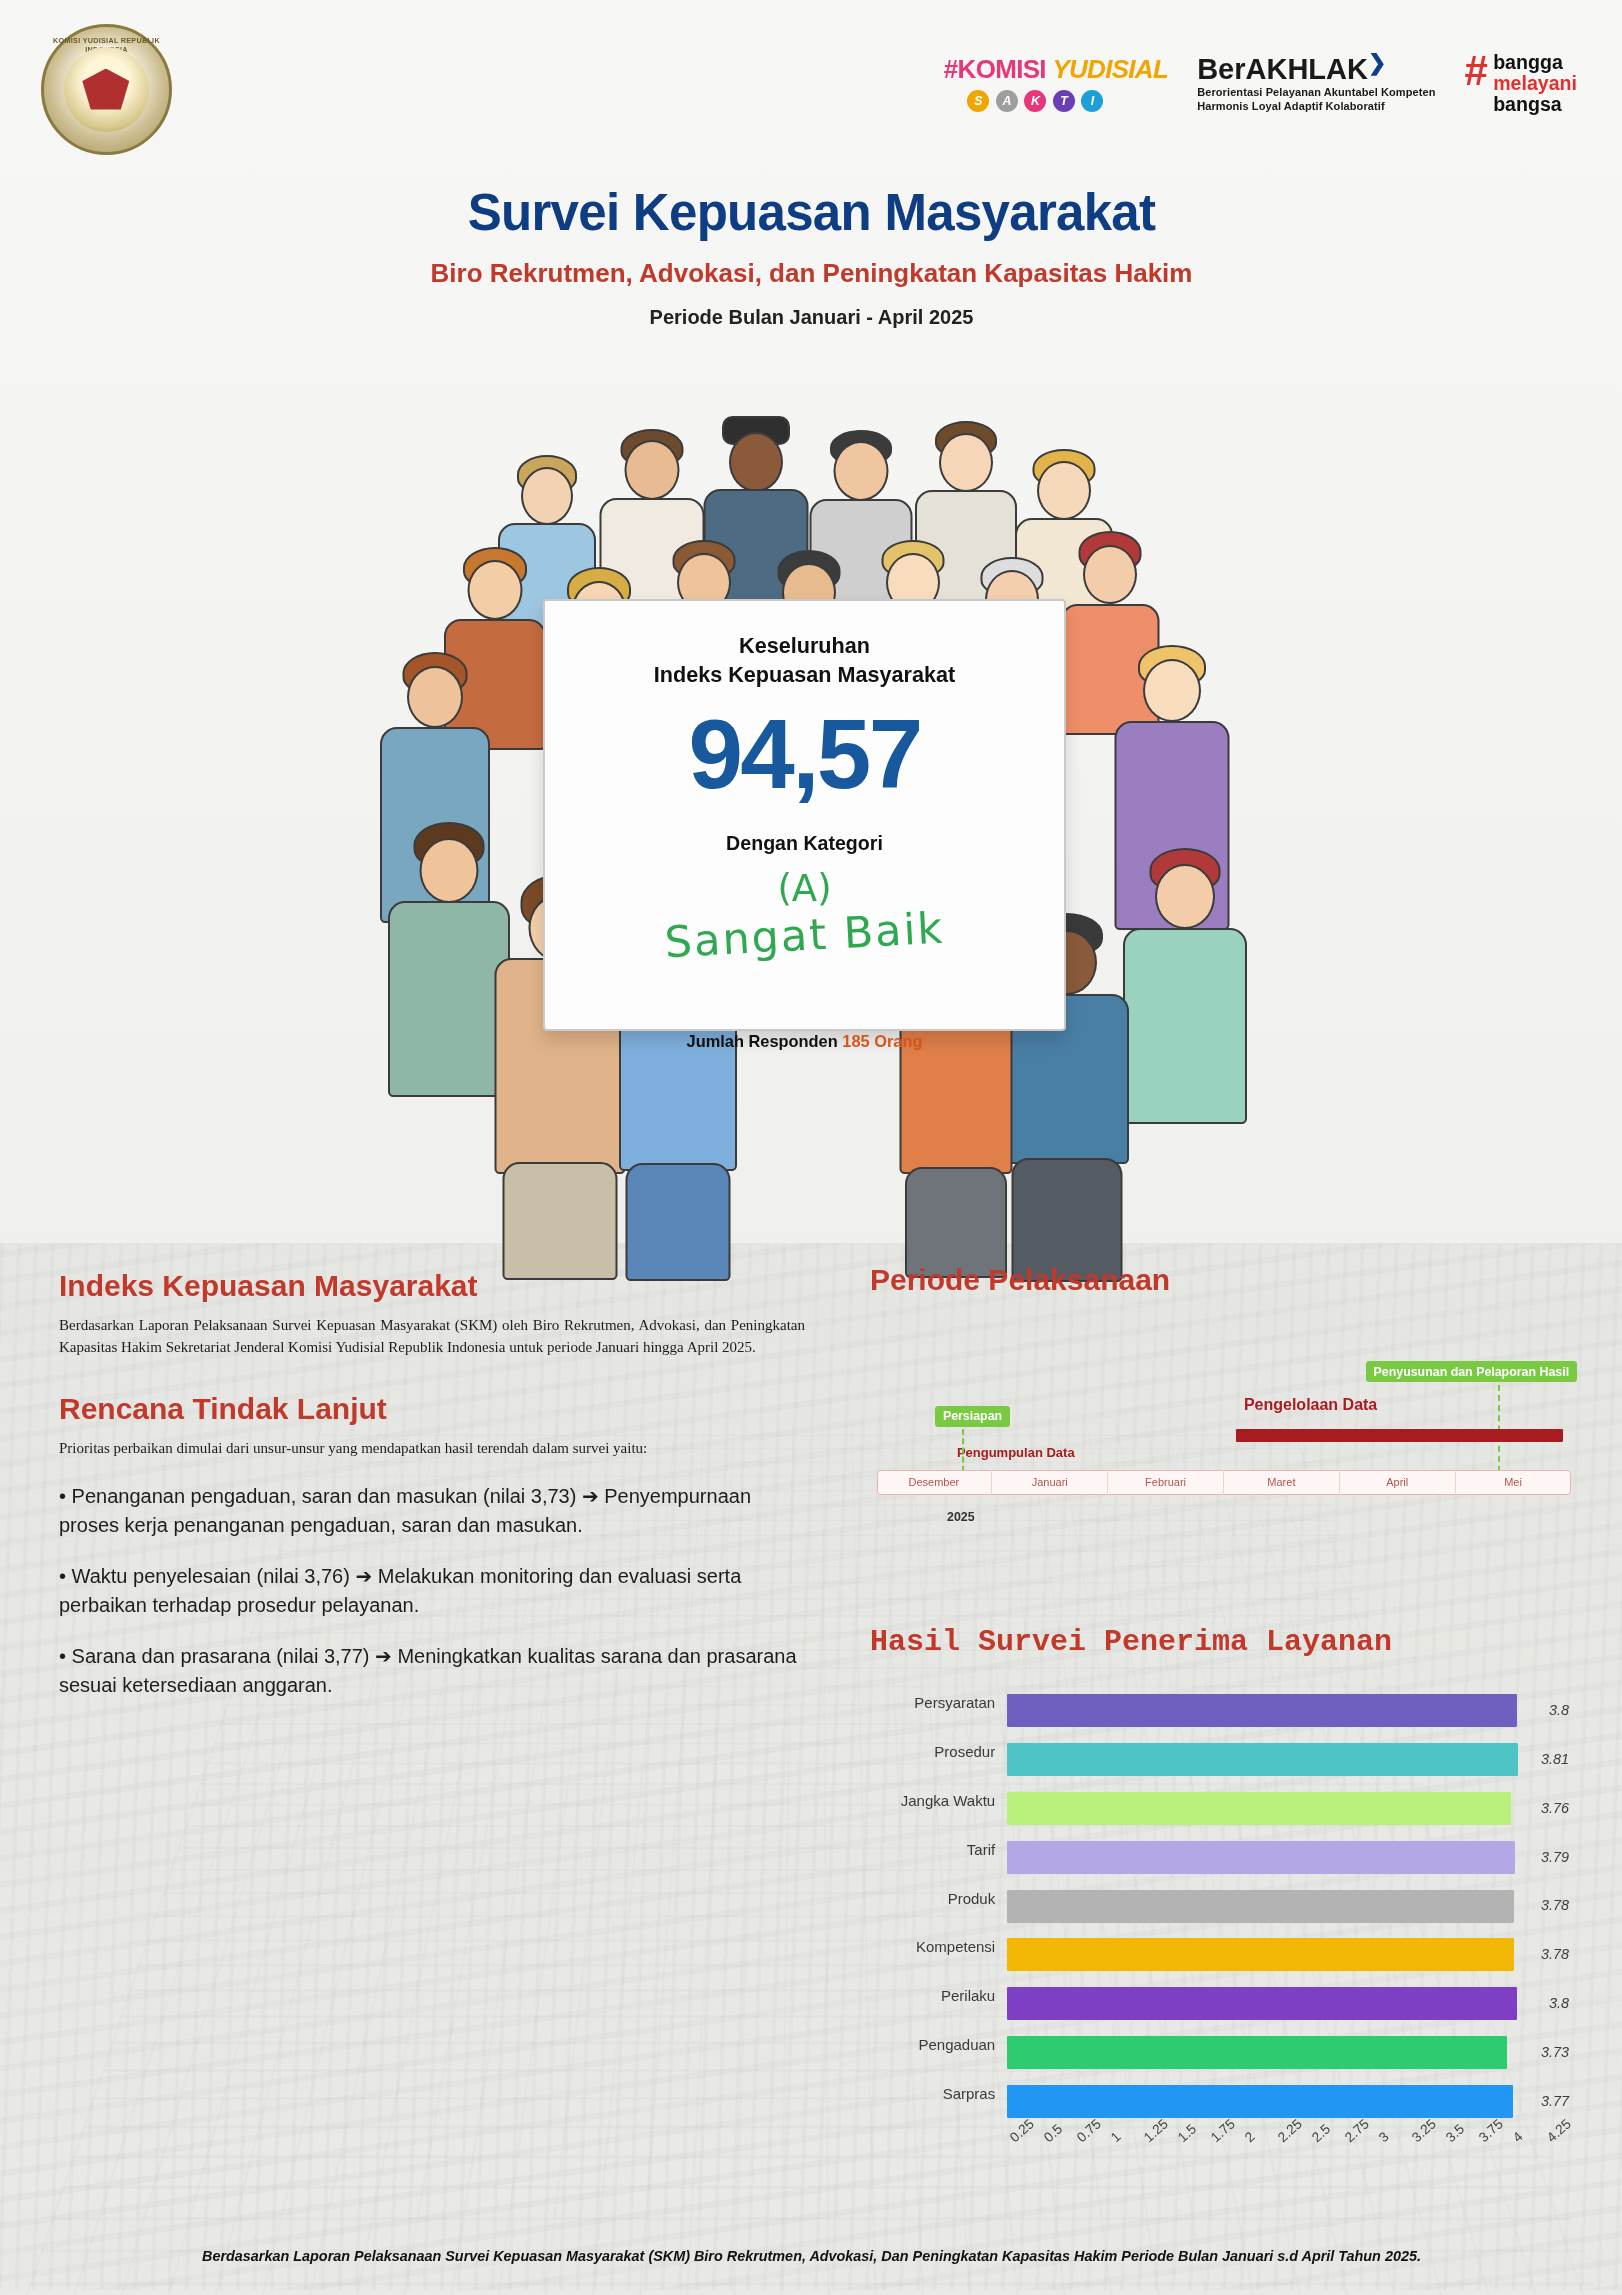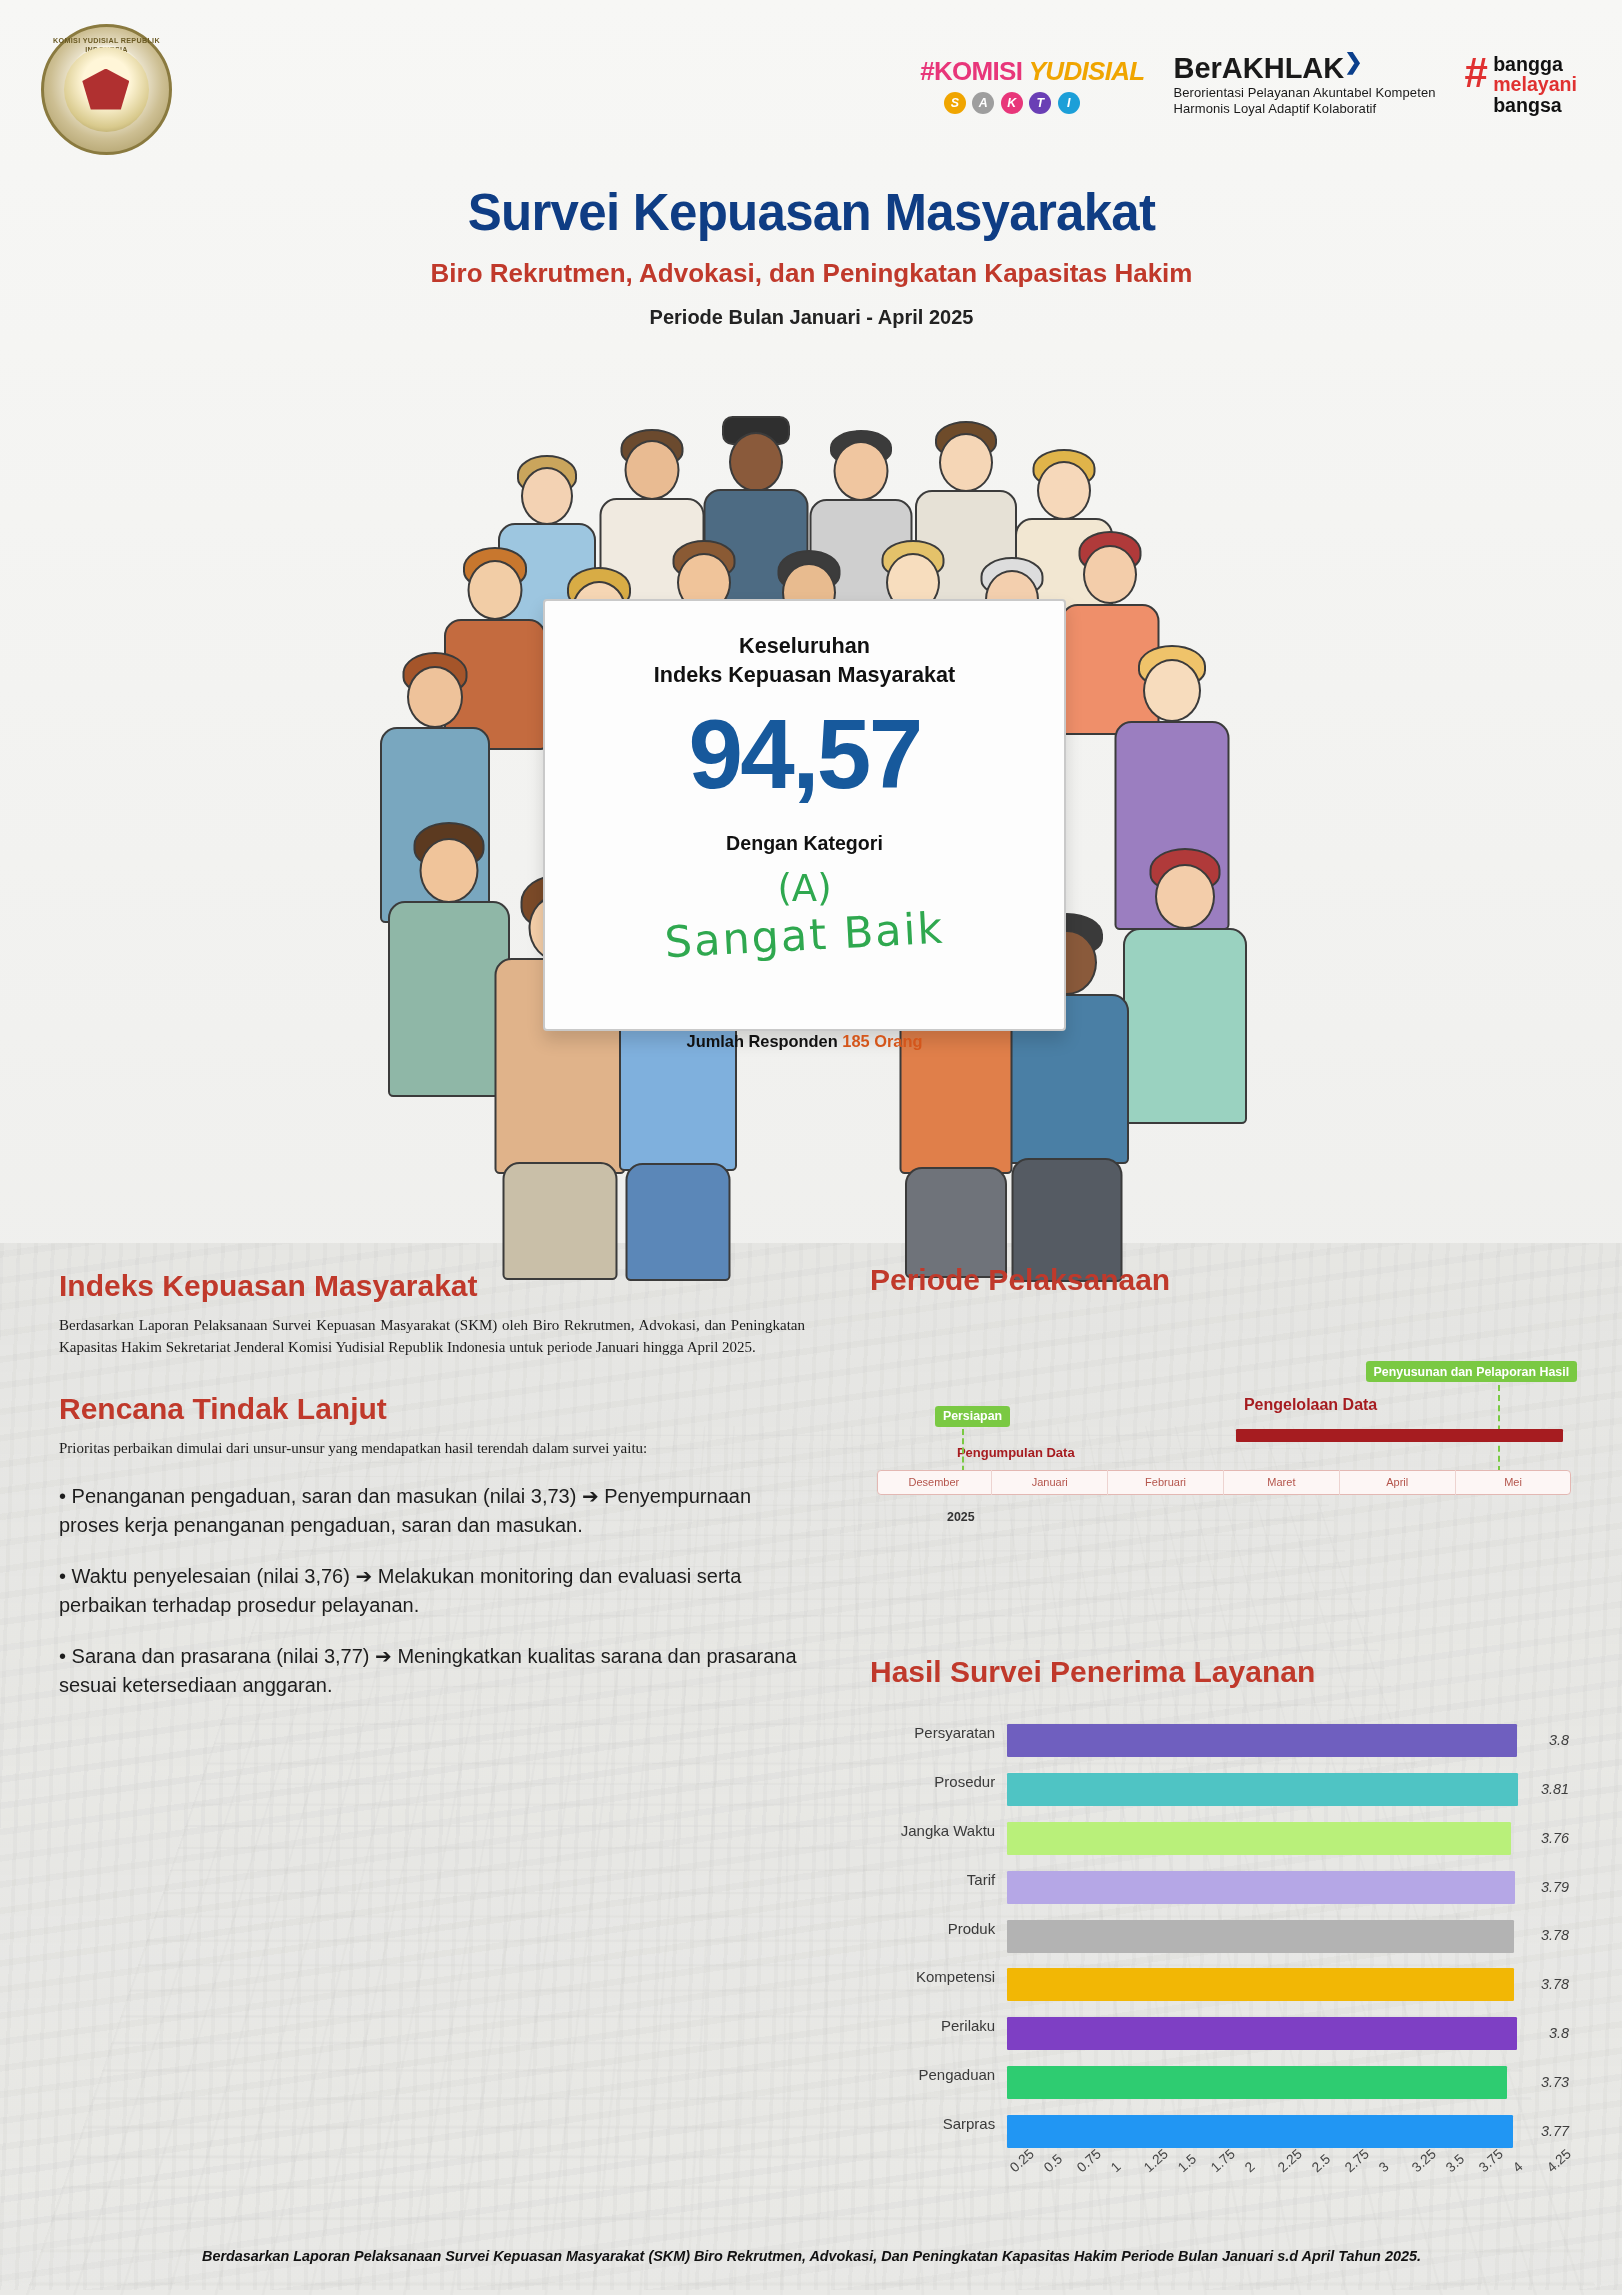--- a/index.html
+++ b/index.html
@@ -60,21 +60,21 @@
   .logo-ky .komisi { color:#e8367a; }
   .logo-ky .yudisial { color:#f0a500; font-style: italic; }
   .logo-ky .dots { display:flex; gap:6.5px; margin-top:5.2px; margin-left:23.6px;}
   .logo-ky .dots span{
     width:22px;height:22px;border-radius:50%;display:flex;align-items:center;justify-content:center;
     color:#fff;font-size:12.4px;font-weight:bold;font-style:italic;
   }
   .logo-berakhlak { display:flex; flex-direction:column; }
   .logo-berakhlak .b1 { font-size: 29px; font-weight: 800; color:#1a1a1a; position:relative;}
   .logo-berakhlak .b1 .arrow { color:#0b3f8c; font-size:22px; position:relative; top:-9.2px;}
-  .logo-berakhlak .b2 { font-size: 13px; color:#1a1a1a; font-weight:400; line-height:1.25; letter-spacing:0.1px;}
+  .logo-berakhlak .b2 { font-size: 11px; color:#1a1a1a; font-weight:700; line-height:1.25; letter-spacing:0.1px;}
   .logo-bangga { display:flex; align-items:flex-start; gap:5.2px; }
   .logo-bangga .bhash{ font-size:42px; font-weight:900; color:#e03131; line-height:.9;}
   .logo-bangga .bwords{ display:flex; flex-direction:column; font-size:19.6px; font-weight:800; line-height:1.06;}
   .logo-bangga .w1{color:#111;} .logo-bangga .w2{color:#e03131;} .logo-bangga .w3{color:#111;}
 
   .title-wrap { position:absolute; left:0; right:0; top:183px; text-align:center; }
   .title-main { font-size: 51px; font-weight: 800; color:#0f3d84; letter-spacing:-0.7px; }
   .title-sub { font-size: 26px; font-weight: 700; color:#c0392b; margin-top: 15.7px;}
   .title-period { font-size: 20px; font-weight: 700; color:#222; margin-top: 17px;}
 
@@ -354,21 +354,21 @@
         <div>Desember</div>
         <div>Januari</div>
         <div>Februari</div>
         <div>Maret</div>
         <div>April</div>
         <div>Mei</div>
       </div>
       <div class="tl-year">2025</div>
     </div>
 
-    <div class="h-red-r" style="margin-top:109px;">Hasil Survei Penerima Layanan</div>
+    <div class="h-red-r" style="margin-top:79px;font-family:Liberation Mono, monospace;">Hasil Survei Penerima Layanan</div>
 
     <div class="chart" id="survey-chart">
         <div class="chart-row">
           <div class="chart-cat">Persyaratan</div>
           <div class="chart-track">
             <div class="chart-bar" style="width: 89.4118%; background: rgb(111, 95, 191);"></div>
             <div class="chart-val">3.8</div>
           </div>
         </div>
         <div class="chart-row">

